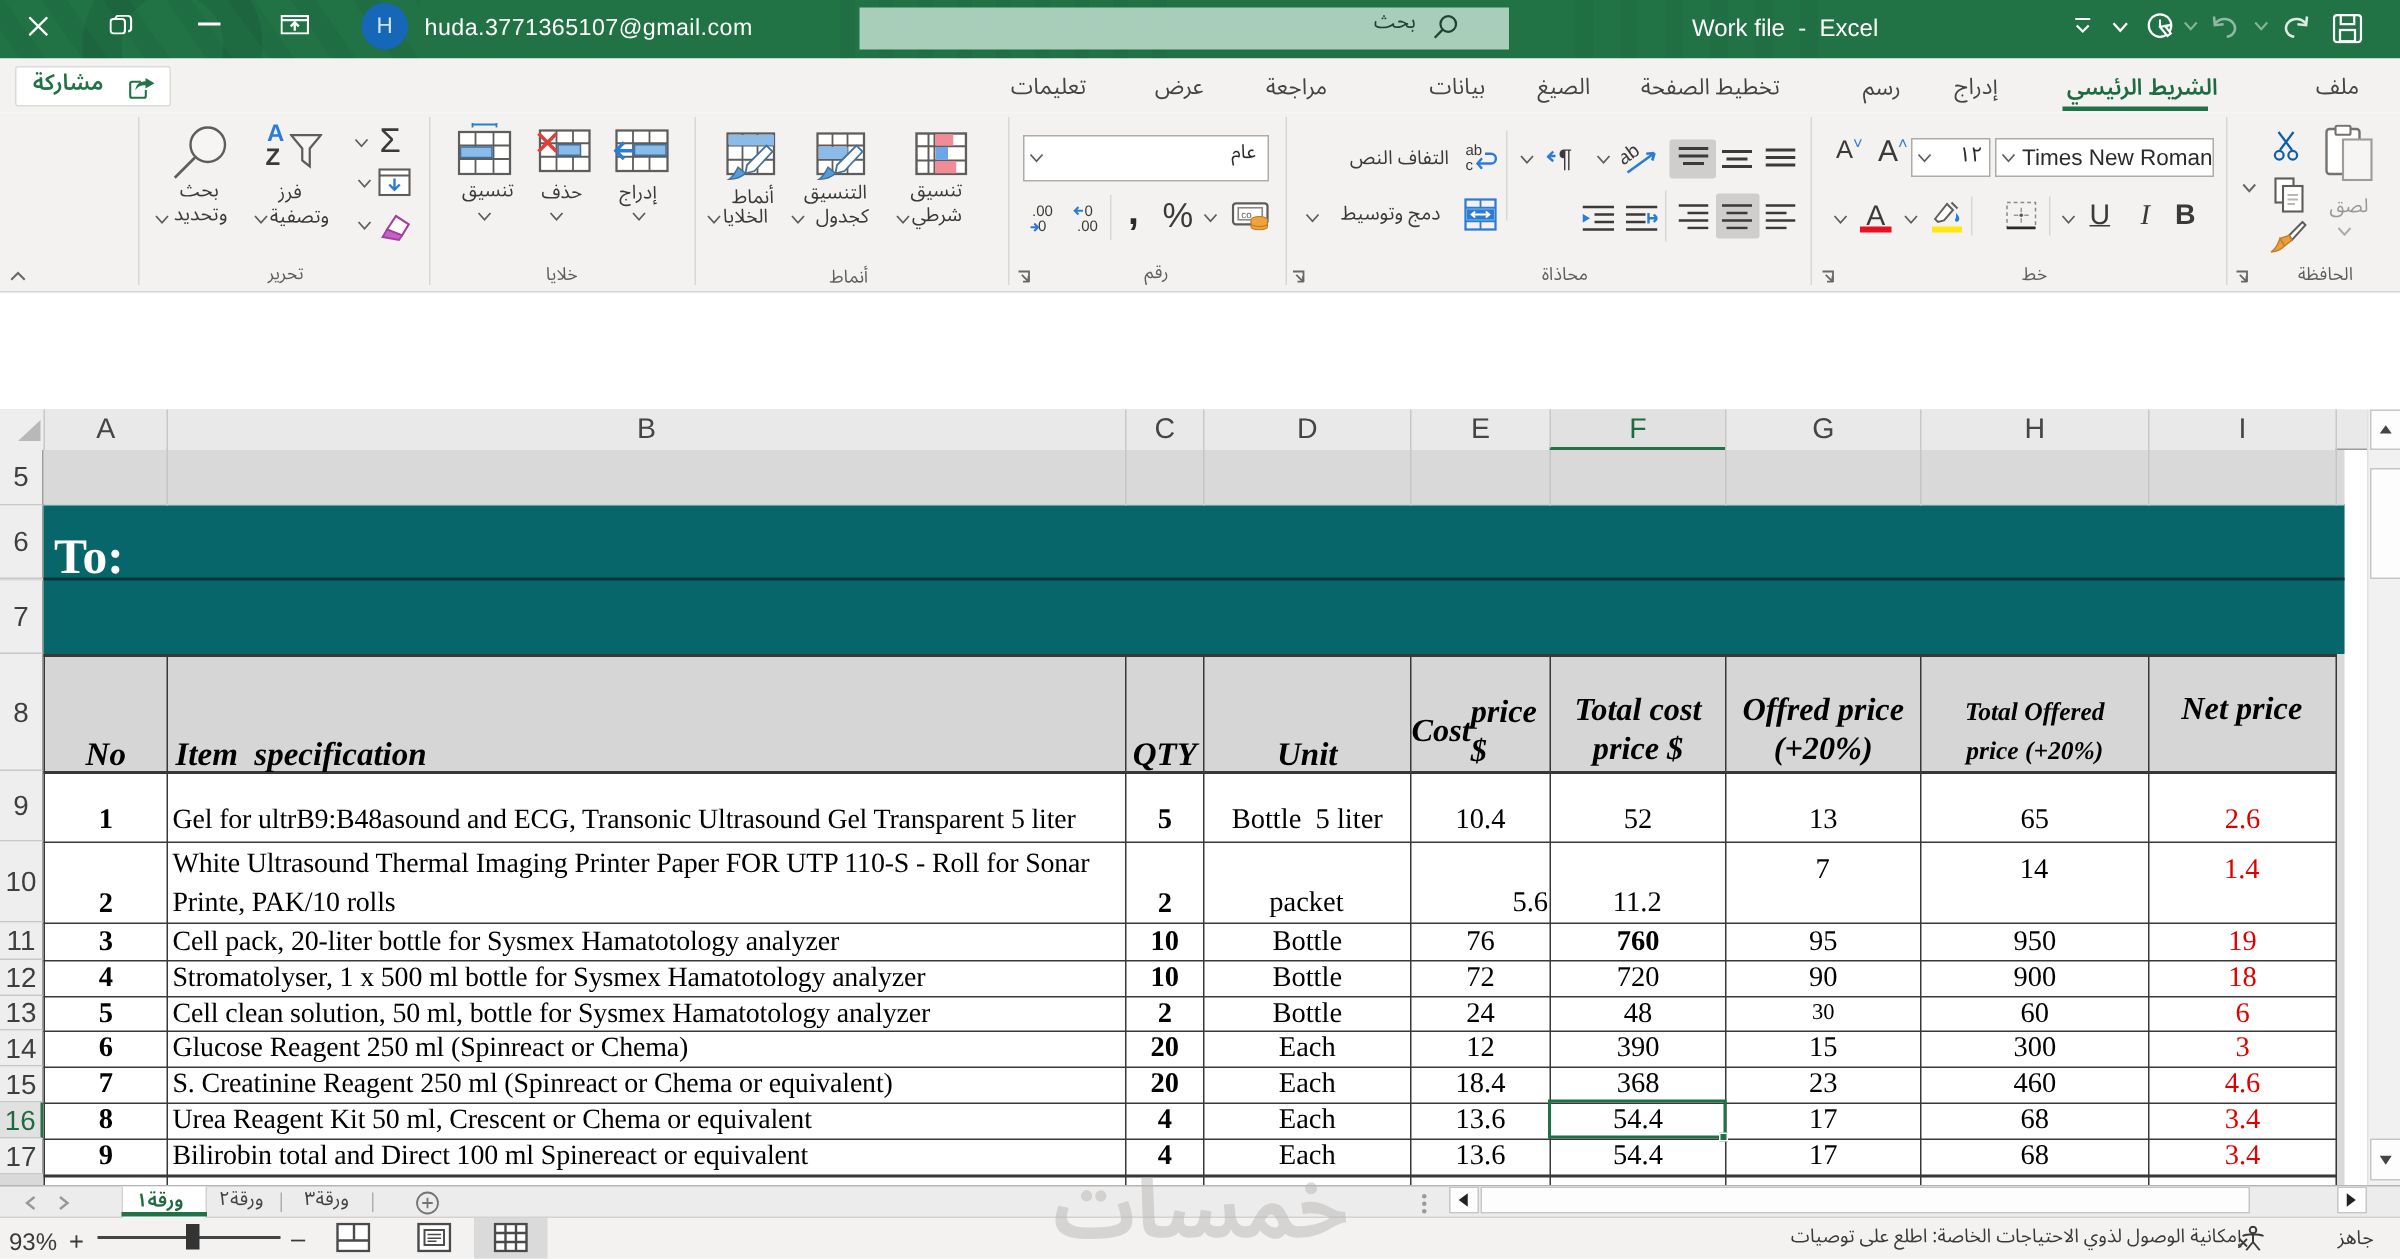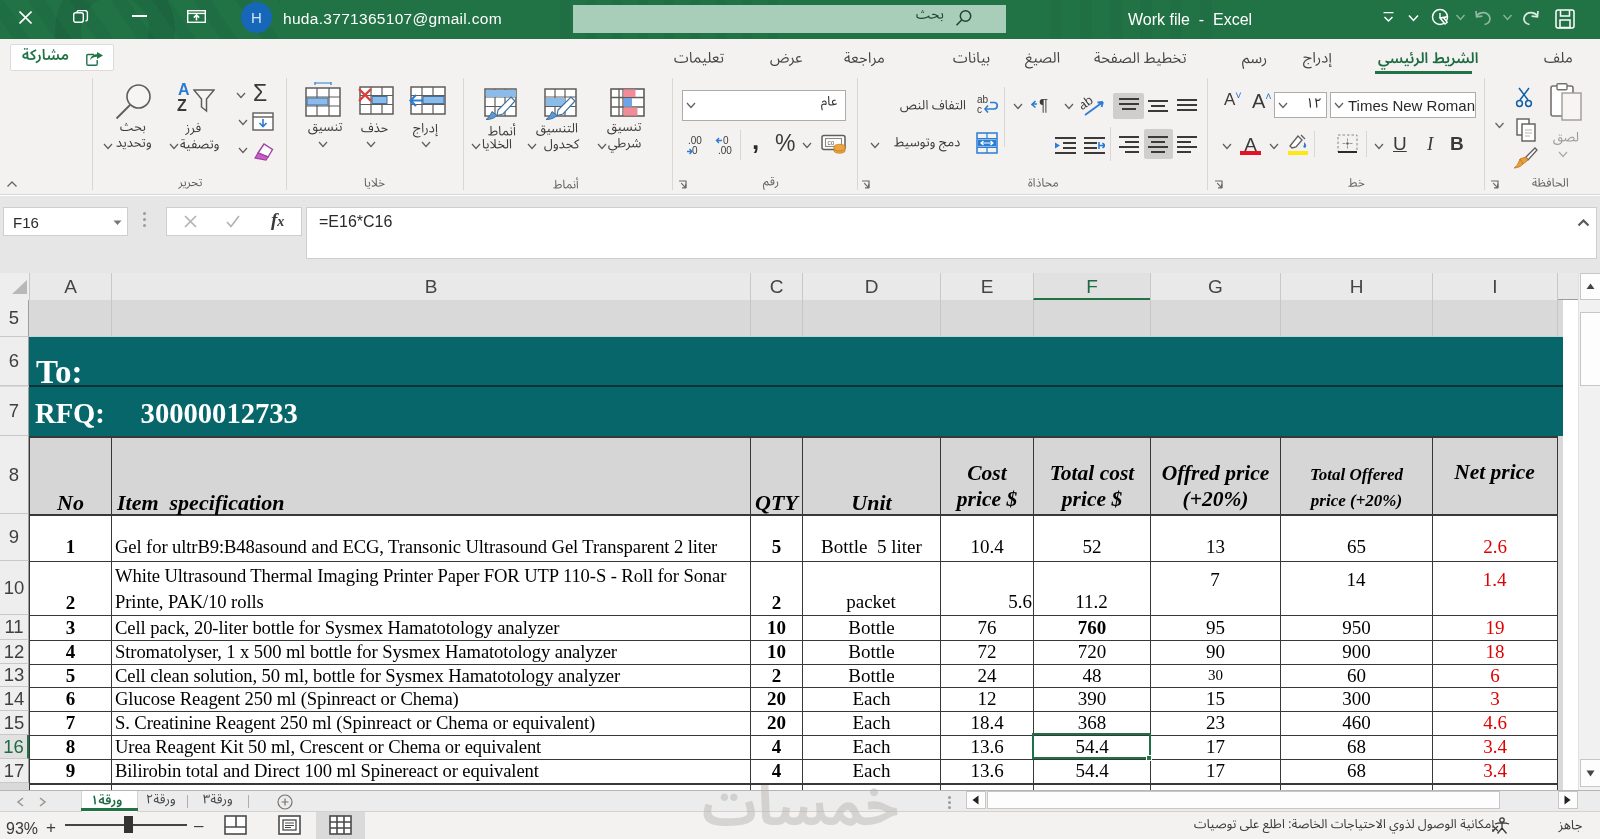--- a/index.html
+++ b/index.html
@@ -553,43 +553,20 @@
         <svg width="26" height="12" viewBox="-0.50 9.25 26 12" style="display:block;overflow:visible">
           <path d="M21.5 10.3 21.01 10.25 20.77 10.0 20.68 9.75 21.0 9.22 21.5 9.18 21.83 9.5 21.82 10.0 21.5 10.3Z M23.0 10.34 22.75 10.31 22.39 10.0 22.39 9.5 22.75 9.16 23.25 9.27 23.51 9.75 23.25 10.2 23.0 10.34Z M0.25 19.07 0.0 19.12 -0.13 19.0 -0.34 18.25 1.0 17.61 1.75 17.01 2.32 16.25 2.57 15.5 2.53 14.5 1.85 12.75 2.5 12.38 2.75 12.55 3.63 14.75 4.01 15.25 4.5 15.4 6.0 15.36 6.46 15.0 6.6 14.5 6.3 13.0 5.92 12.0 6.5 11.66 6.75 11.6 6.92 11.75 7.32 13.0 7.48 14.25 7.34 15.25 7.0 15.75 6.5 16.12 5.75 16.36 4.25 16.39 3.5 16.06 2.25 17.84 1.25 18.59 0.25 19.07Z M8.25 19.07 8.0 19.12 7.87 19.0 7.56 18.25 9.0 17.61 9.76 17.0 10.32 16.25 10.57 15.5 10.58 14.75 9.85 12.75 10.5 12.38 10.86 12.75 11.75 14.95 12.25 15.37 14.0 15.36 15.25 15.06 16.75 14.37 17.15 14.0 16.25 13.43 15.5 13.21 13.75 13.21 13.5 13.06 13.37 12.5 13.5 12.34 14.75 12.15 16.25 12.47 17.75 13.28 18.5 13.59 19.0 13.62 19.13 13.75 19.17 14.25 18.61 14.75 19.25 15.32 21.0 15.42 22.0 15.25 22.32 14.75 22.31 14.0 21.67 12.0 22.5 11.6 22.8 12.0 23.12 13.25 23.18 14.75 23.0 15.39 22.75 15.75 22.25 16.12 21.0 16.39 19.0 16.31 18.25 15.86 17.77 15.0 17.5 14.93 15.75 15.85 14.25 16.32 12.75 16.44 12.0 16.35 11.5 16.06 10.25 17.84 9.25 18.59 8.25 19.07Z M5.5 18.61 5.0 18.58 4.72 18.25 4.81 17.75 5.25 17.45 5.75 17.71 5.87 18.0 5.85 18.25 5.5 18.61Z M7.25 18.55 6.75 18.61 6.38 18.25 6.41 17.75 6.75 17.49 7.0 17.45 7.4 17.75 7.47 18.25 7.25 18.55Z" fill="#605e5c" fill-rule="evenodd"></path>
         </svg>
       </div>
 
   <svg class="ab" style="left:6px;top:105px" width="12" height="8" viewBox="0 0 12 8">
         <path d="M1.5 6.5 L6 2 L10.5 6.5" fill="none" stroke="#6a6866" stroke-width="1.4"></path>
       </svg>
 </div>
 
-<div class="ab" style="left:0;top:196px;width:1600px;height:77px;background:#e6e6e6">
-  <div class="ab" style="left:3px;top:11px;width:125px;height:29px;background:#fff;border:1px solid #d0cecd"></div>
-  <div class="ab" style="left:13px;top:18px;font-size:15px;color:#2a2a2a">F16</div>
-  <svg class="ab" style="left:113px;top:24px" width="9" height="6" viewBox="0 0 9 6">
-        <path d="M0.5 0.5 L4.5 5 L8.5 0.5" fill="#777"></path>
-      </svg>
-  <div class="ab" style="left:143px;top:16px;width:3px;height:3px;background:#9a9a9a;border-radius:50%"></div>
-  <div class="ab" style="left:143px;top:22px;width:3px;height:3px;background:#9a9a9a;border-radius:50%"></div>
-  <div class="ab" style="left:143px;top:28px;width:3px;height:3px;background:#9a9a9a;border-radius:50%"></div>
-  <div class="ab" style="left:166px;top:11px;width:136px;height:29px;background:#fff;border:1px solid #d0cecd"></div>
-  <svg class="ab" style="left:184px;top:19px" width="13" height="13" viewBox="0 0 13 13">
-        <path d="M1 1 L12 12 M12 1 L1 12" stroke="#b5b3b1" stroke-width="1.7"></path>
-      </svg>
-  <svg class="ab" style="left:226px;top:19px" width="14" height="13" viewBox="0 0 14 13">
-        <path d="M1 7 L5 11.5 L13 1" fill="none" stroke="#b5b3b1" stroke-width="1.7"></path>
-      </svg>
-  <div class="ab" style="left:271px;top:13px;font-size:19px;font-style:italic;font-family:'Liberation Serif',serif;color:#3a3a3a;font-weight:600">f<span style="font-size:14px">x</span></div>
-  <div class="ab" style="left:306px;top:11px;width:1291px;height:52px;background:#fff;border:1px solid #d0cecd"></div>
-  <div class="ab" style="left:319px;top:17px;font-size:16px;color:#2a2a2a">=E16*C16</div>
-  <svg class="ab" style="left:1577px;top:23px" width="13" height="8" viewBox="0 0 13 8">
-        <path d="M1.5 6.5 L6.5 1.5 L11.5 6.5" fill="none" stroke="#5a5a5a" stroke-width="2.2"></path>
-      </svg>
-</div>
 
 <div class="ab" style="left:0;top:273px;width:1600px;height:517px;background:#d9d9d9">
 
   <div class="ab" style="left:1563px;top:0;width:37px;height:517px;background:#fff"></div>
 
   <div class="ab" style="left:0;top:0;width:1578px;height:27px;background:#e9e9e9;border-bottom:1px solid #9e9d9c"></div>
   <div class="ab" style="left:0;top:0;width:29px;height:27px;background:#efeeee"></div>
   <svg class="ab" style="left:11px;top:6px" width="17" height="16" viewBox="0 0 17 16">
         <path d="M16 1 V15 H1 Z" fill="#b9b8b7"></path>
       </svg>
@@ -618,21 +595,20 @@
         <div class="ab" style="left:0;top:391px;width:29px;height:23px;background:#efeeee;border-bottom:1px solid #c9c8c7;border-right:1px solid #9e9d9c;color:#3f3f3f;font-size:18.5px;display:flex;align-items:center;justify-content:center">13</div>
         <div class="ab" style="left:0;top:414px;width:29px;height:24px;background:#efeeee;border-bottom:1px solid #c9c8c7;border-right:1px solid #9e9d9c;color:#3f3f3f;font-size:18.5px;display:flex;align-items:center;justify-content:center">14</div>
         <div class="ab" style="left:0;top:438px;width:29px;height:24px;background:#efeeee;border-bottom:1px solid #c9c8c7;border-right:1px solid #9e9d9c;color:#3f3f3f;font-size:18.5px;display:flex;align-items:center;justify-content:center">15</div>
         <div class="ab" style="left:0;top:462px;width:29px;height:24px;background:#e1e1e1;border-bottom:1px solid #c9c8c7;border-right:2px solid #217346;color:#1e6b41;font-size:18.5px;display:flex;align-items:center;justify-content:center">16</div>
         <div class="ab" style="left:0;top:486px;width:29px;height:24px;background:#efeeee;border-bottom:1px solid #c9c8c7;border-right:1px solid #9e9d9c;color:#3f3f3f;font-size:18.5px;display:flex;align-items:center;justify-content:center">17</div>
       </div>
 
   <div class="ab" style="left:29px;top:63px;width:1534px;height:100px;background:#07666a"></div>
   <div class="ab" style="left:29px;top:112px;width:1534px;height:2px;background:#083438"></div>
   <div class="ab serif" style="left:36px;top:81px;font-size:33px;font-weight:bold;color:#fff">To:</div>
-  <div class="ab serif" style="left:35px;top:125px;font-size:28.6px;font-weight:bold;color:#fff">RFQ:&nbsp;&nbsp;&nbsp;&nbsp; 30000012733</div>
   <div id="gridlines">
         <div class="ab" style="left:111px;top:27px;width:1px;height:37px;background:#c6c6c6"></div>
         <div class="ab" style="left:111px;top:510px;width:1px;height:7px;background:#c6c6c6"></div>
         <div class="ab" style="left:750px;top:27px;width:1px;height:37px;background:#c6c6c6"></div>
         <div class="ab" style="left:750px;top:510px;width:1px;height:7px;background:#c6c6c6"></div>
         <div class="ab" style="left:802px;top:27px;width:1px;height:37px;background:#c6c6c6"></div>
         <div class="ab" style="left:802px;top:510px;width:1px;height:7px;background:#c6c6c6"></div>
         <div class="ab" style="left:940px;top:27px;width:1px;height:37px;background:#c6c6c6"></div>
         <div class="ab" style="left:940px;top:510px;width:1px;height:7px;background:#c6c6c6"></div>
         <div class="ab" style="left:1033px;top:27px;width:1px;height:37px;background:#c6c6c6"></div>
@@ -677,39 +653,39 @@
         </div>
         <div class="ab serif" style="left:117px;top:163px;width:600px;height:80px;display:flex;align-items:flex-end;font-size:22px">
           <b><i>Item&nbsp;&nbsp;specification</i></b>
         </div>
         <div class="ab serif" style="left:751px;top:163px;width:51px;height:80px;display:flex;align-items:flex-end;justify-content:center;padding-bottom:0;font-size:22px;">
           <b><i>QTY</i></b>
         </div>
         <div class="ab serif" style="left:803px;top:163px;width:137px;height:80px;display:flex;align-items:flex-end;justify-content:center;padding-bottom:0;font-size:22px;">
           <b><i>Unit</i></b>
         </div>
-        <div class="ab serif" style="left:941px;top:187px;width:92px;height:54px;display:flex;flex-direction:column;align-items:center;justify-content:flex-start;font-size:21.5px;line-height:26px">
+        <div class="ab serif" style="left:941px;top:187px;width:92px;height:54px;display:flex;align-items:center;justify-content:flex-start;font-size:21.5px;line-height:26px">
           <b><i>Cost</i></b>
           <b><i>price $</i></b>
         </div>
         <div class="ab serif" style="left:1034px;top:187px;width:116px;height:54px;display:flex;flex-direction:column;align-items:center;justify-content:flex-start;font-size:21.5px;line-height:26px">
           <b><i>Total cost</i></b>
           <b><i>price $</i></b>
         </div>
         <div class="ab serif" style="left:1151px;top:187px;width:129px;height:54px;display:flex;flex-direction:column;align-items:center;justify-content:flex-start;font-size:21.5px;line-height:26px">
           <b><i>Offred price</i></b>
           <b><i>(+20%)</i></b>
         </div>
         <div class="ab serif" style="left:1281px;top:187px;width:151px;height:54px;display:flex;flex-direction:column;align-items:center;justify-content:flex-end;font-size:17px;line-height:26px">
           <b><i>Total Offered</i></b>
           <b><i>price (+20%)</i></b>
         </div>
         <div class="ab serif" style="left:1433px;top:187px;width:123px;text-align:center;font-size:21.5px"><b><i>Net price</i></b></div>
         <div class="ab serif" style="left:30px;top:241px;width:81px;height:47px;display:flex;align-items:flex-end;padding-bottom:3px;justify-content:center;font-size:19px;font-weight:bold">1</div>
-        <div class="ab serif" style="left:115px;top:241px;width:633px;height:47px;display:flex;align-items:flex-end;padding-bottom:3px;font-size:18.6px;letter-spacing:-0.1px;white-space:nowrap">Gel for ultrB9:B48asound and ECG, Transonic Ultrasound Gel Transparent 2 liter</div>
+        <div class="ab serif" style="left:115px;top:241px;width:633px;height:47px;display:flex;align-items:flex-end;padding-bottom:3px;font-size:18.6px;letter-spacing:-0.1px;white-space:nowrap">Gel for ultrB9:B48asound and ECG, Transonic Ultrasound Gel Transparent 5 liter</div>
         <div class="ab serif" style="left:751px;top:241px;width:51px;height:47px;display:flex;align-items:flex-end;padding-bottom:3px;justify-content:center;font-size:19px;font-weight:bold">5</div>
         <div class="ab serif" style="left:803px;top:241px;width:137px;height:47px;display:flex;align-items:flex-end;padding-bottom:3px;justify-content:center;font-size:19px;">Bottle&nbsp; 5 liter</div>
         <div class="ab serif" style="left:941px;top:241px;width:92px;height:47px;display:flex;align-items:flex-end;padding-bottom:3px;justify-content:center;font-size:19px;">10.4</div>
         <div class="ab serif" style="left:1034px;top:241px;width:116px;height:47px;display:flex;align-items:flex-end;padding-bottom:3px;justify-content:center;font-size:19px;">52</div>
         <div class="ab serif" style="left:1151px;top:241px;width:129px;height:47px;display:flex;align-items:flex-end;padding-bottom:3px;justify-content:center;font-size:19px;">13</div>
         <div class="ab serif" style="left:1281px;top:241px;width:151px;height:47px;display:flex;align-items:flex-end;padding-bottom:3px;justify-content:center;font-size:19px;">65</div>
         <div class="ab serif" style="left:1433px;top:241px;width:124px;height:47px;display:flex;align-items:flex-end;padding-bottom:3px;justify-content:center;font-size:19px;color:#e00000">2.6</div>
         <div class="ab serif" style="left:30px;top:342px;width:81px;height:25px;display:flex;align-items:center;justify-content:center;font-size:19px;font-weight:bold">3</div>
         <div class="ab serif" style="left:115px;top:342px;width:633px;height:25px;display:flex;align-items:center;font-size:18.6px;letter-spacing:-0.1px;white-space:nowrap">Cell pack, 20-liter bottle for Sysmex Hamatotology analyzer</div>
         <div class="ab serif" style="left:751px;top:342px;width:51px;height:25px;display:flex;align-items:center;justify-content:center;font-size:19px;font-weight:bold">10</div>

